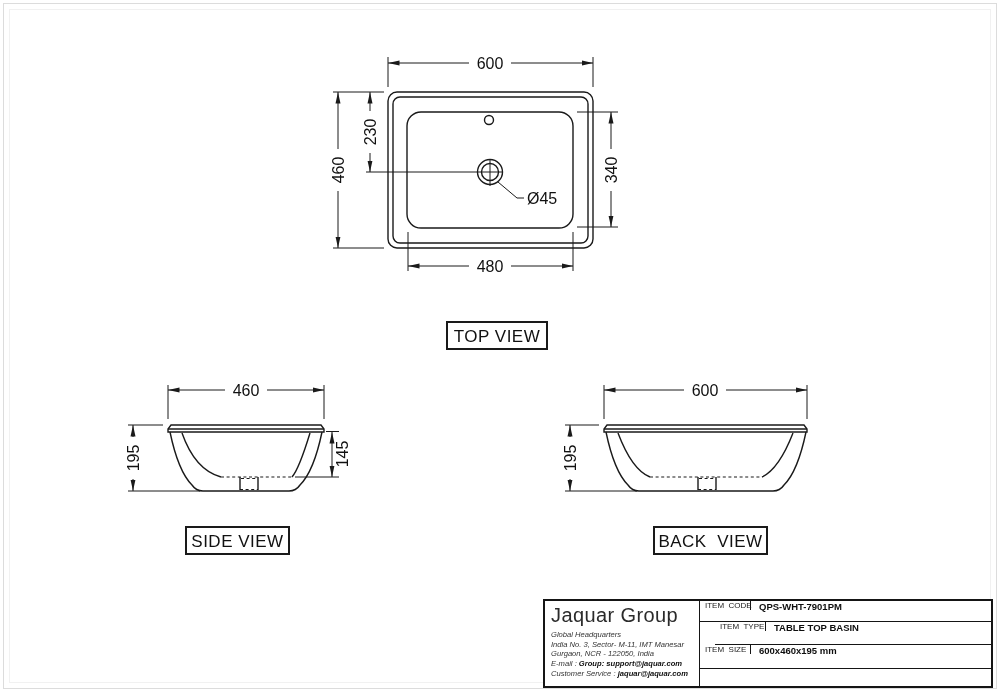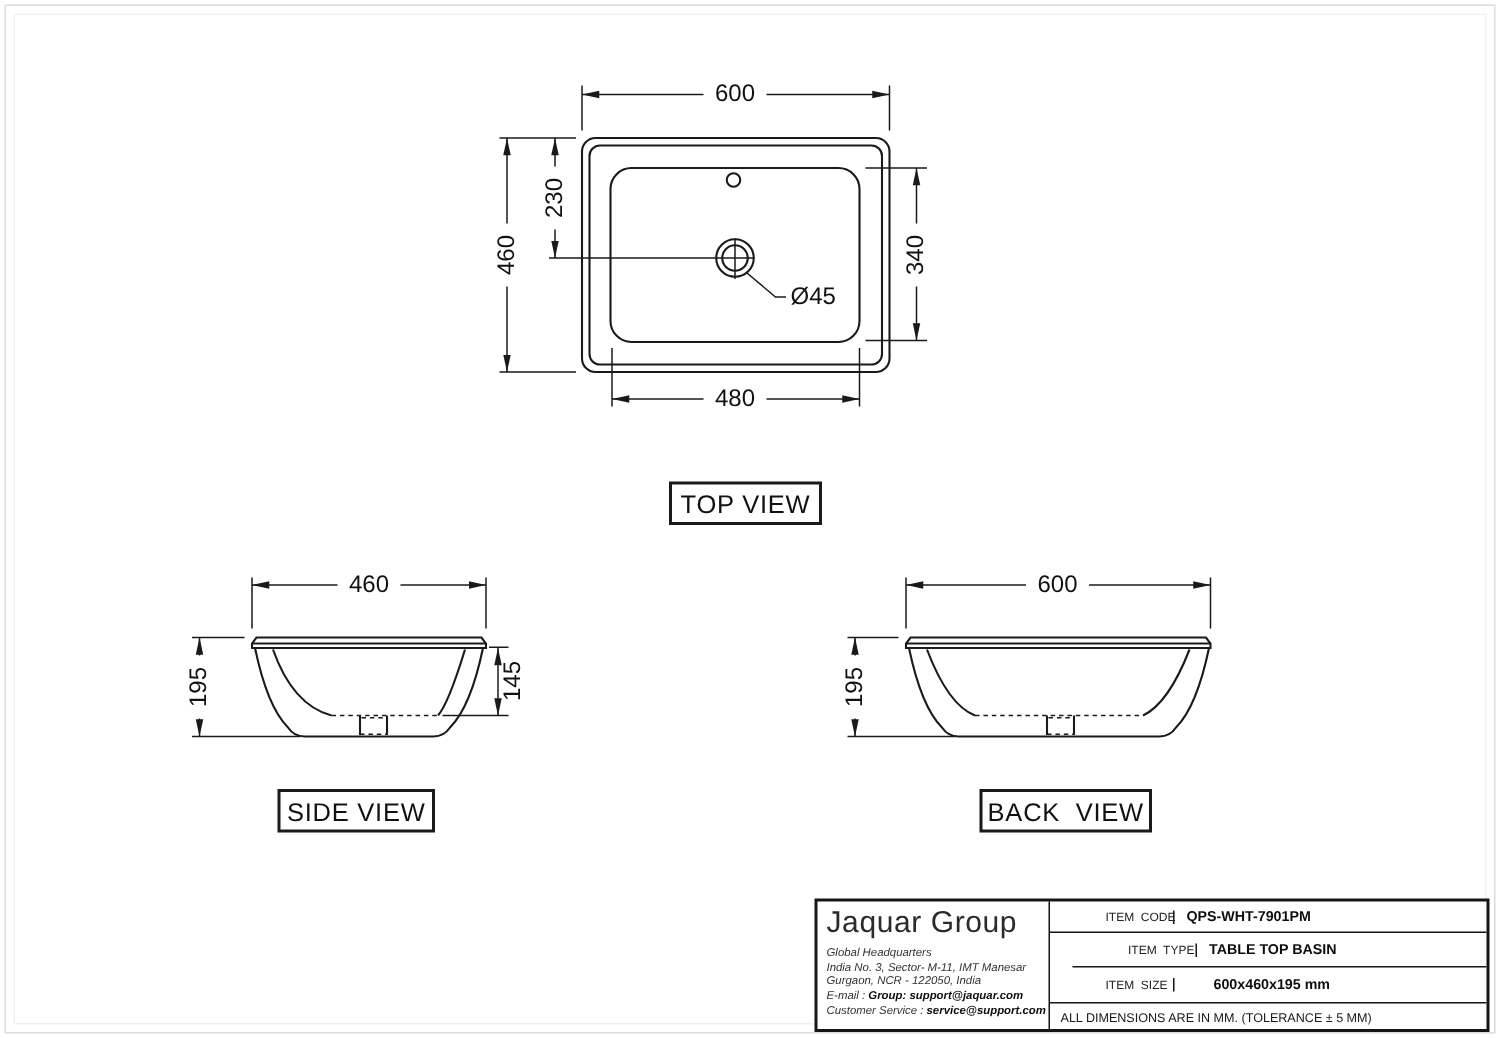--- a/index.html
+++ b/index.html
@@ -27,22 +27,22 @@
   .tb-logo{width:89px;border-right:1.5px solid #151515;box-sizing:border-box;
     display:flex;flex-direction:column;align-items:center;padding-top:2px;}
   .logo-word{font-style:italic;font-weight:bold;font-size:21px;color:#217a6f;
     letter-spacing:0.5px;margin-top:-3px;line-height:1;}
   .tb-address{width:155px;border-right:1.5px solid #151515;box-sizing:border-box;
     padding:2px 3px 0 6px;}
   .company{font-size:20px;color:#2b2b2b;letter-spacing:0.4px;margin:1px 0 3px 0;}
   .addr{font-size:7.6px;color:#333;line-height:9.7px;white-space:pre;font-style:italic;}
   .addr b{color:#0d0d0d;}
   .tb-table{flex:1;display:flex;flex-direction:column;}
-  .tb-row{display:flex;border-bottom:1.5px solid #151515;align-items:center;box-sizing:border-box;padding-left:32px;}
-  .tb-row.r1{height:21px;} .tb-row.r2{height:23px;margin-left:15px;} .tb-row.r3{height:24px;gap:18px;}
+  .tb-row{display:flex;border-bottom:1.5px solid #151515;align-items:flex-start;box-sizing:border-box;}
+  .tb-row.r1{height:21px;} .tb-row.r2{height:23px;margin-left:15px;} .tb-row.r3{height:24px;}
   .tb-label{width:51px;border-right:1.5px solid #151515;box-sizing:border-box;
     display:flex;align-items:center;padding-left:5px;font-size:8px;color:#222;white-space:pre;}
   .tb-value{display:flex;align-items:center;padding-left:8px;font-size:9.5px;color:#0d0d0d;white-space:pre;font-weight:bold;}
   .tb-note{flex:1;display:flex;align-items:center;padding-left:7px;font-size:8.4px;color:#1a1a1a;white-space:pre;}
 </style>
 </head>
 <body>
 
 <div class="frame-outer"></div>
 <div class="frame-inner"></div>
@@ -170,31 +170,30 @@
 </svg>
 
 <div class="titleblock">
 
   <div class="tb-address">
     <div class="company">Jaquar Group</div>
     <div class="addr">Global Headquarters</div>
     <div class="addr">India No. 3, Sector- M-11, IMT Manesar</div>
     <div class="addr">Gurgaon, NCR - 122050, India</div>
     <div class="addr"><span>E-mail : </span><b>Group: support@jaquar.com</b></div>
-    <div class="addr"><span>Customer Service : </span><b>service@support.com</b></div>
+    <div class="addr"><span>Customer Service : </span><b>jaquar@jaquar.com</b></div>
   </div>
 
   <div class="tb-table">
     <div class="tb-row r1">
       <div class="tb-label">ITEM  CODE</div>
       <div class="tb-value">QPS-WHT-7901PM</div>
     </div>
     <div class="tb-row r2">
       <div class="tb-label">ITEM  TYPE</div>
       <div class="tb-value">TABLE TOP BASIN</div>
     </div>
     <div class="tb-row r3">
       <div class="tb-label">ITEM  SIZE</div>
       <div class="tb-value">600x460x195 mm</div>
     </div>
-    <div class="tb-note">ALL DIMENSIONS ARE IN MM. (TOLERANCE ± 5 MM)</div>
   </div>
 </div>
 
 </body></html>

